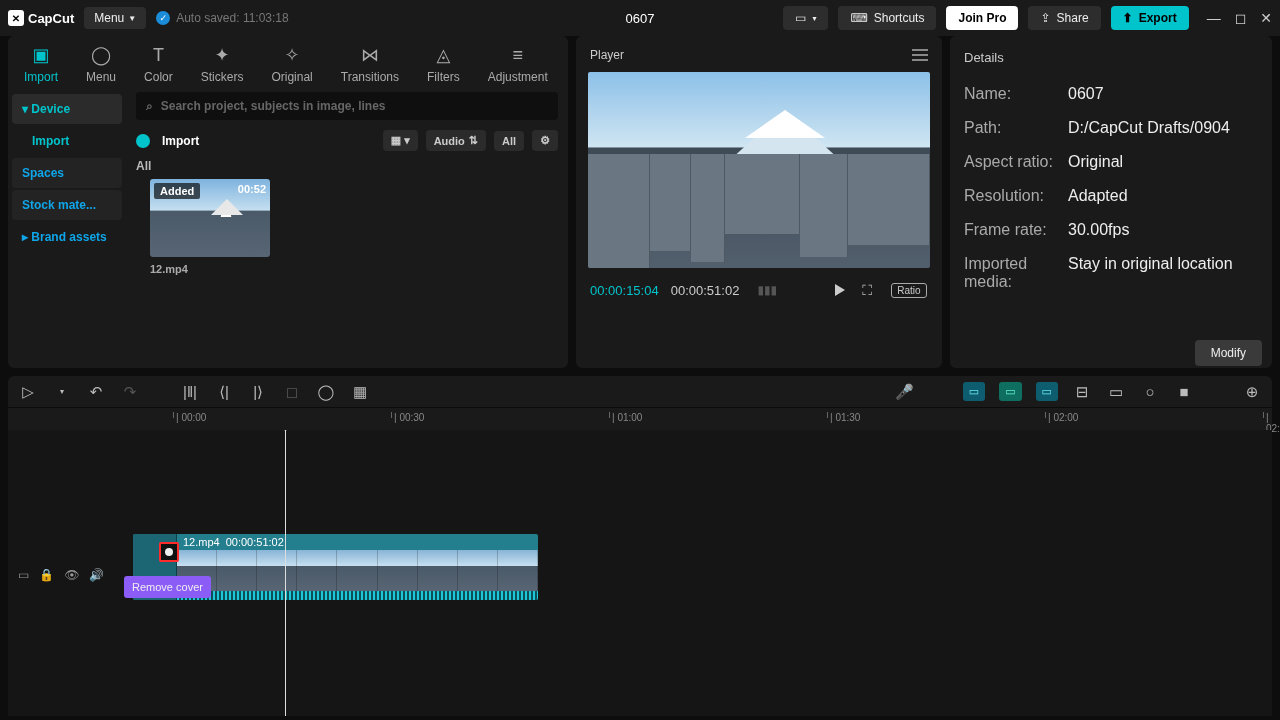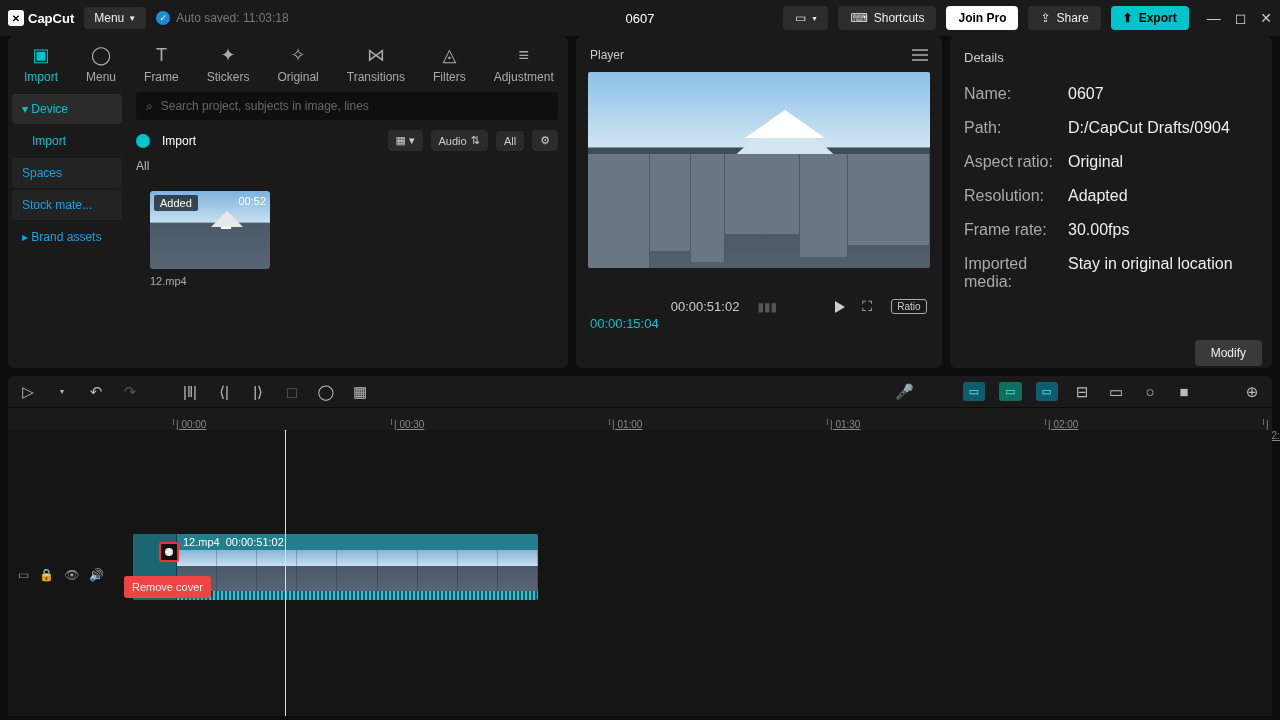--- a/index.html
+++ b/index.html
@@ -19,51 +19,51 @@
 .win-ctrl { display:flex; gap:14px; margin-left:8px; color:#ccc; }
 .win-ctrl span { cursor:pointer; font-size:14px; }
 
 .workspace { display:flex; gap:8px; padding:0 8px; height:332px; }
 .panel { background:#1a1a1a; border-radius:6px; overflow:hidden; }
 .media-panel { width:560px; display:flex; flex-direction:column; }
 .tabs-top { display:flex; gap:28px; padding:8px 16px 2px 16px; }
 .tab-top { display:flex; flex-direction:column; align-items:center; gap:4px; color:#aaa; cursor:pointer; font-size:12px; }
 .tab-top.active { color:#00c4cc; }
 .tab-ico { width:22px; height:22px; display:flex; align-items:center; justify-content:center; font-size:18px; }
-.media-body { flex:1; display:flex; }
+.media-body { flex:1; display:flex;font-weight:bold; }
 .sidebar { width:118px; padding:8px 4px; display:flex; flex-direction:column; gap:2px; }
 .side-item { padding:8px 10px; border-radius:4px; color:#0ea5e9; cursor:pointer; font-size:12px; white-space:nowrap; overflow:hidden; text-overflow:ellipsis; }
 .side-item.selected { background:#2b2b2b; color:#00c4cc; }
 .side-item.import-sel { color:#00c4cc; }
 .content { flex:1; padding:6px 10px; }
 .search { background:#0f0f0f; border-radius:4px; padding:7px 10px; color:#666; display:flex; align-items:center; gap:8px; margin-bottom:10px; }
 .content-head { display:flex; align-items:center; gap:12px; margin-bottom:8px; }
 .dot-teal { width:14px; height:14px; border-radius:50%; background:#00c4cc; display:inline-block; }
 .content-toolbar { margin-left:auto; display:flex; gap:8px; align-items:center; }
 .mini-btn { background:#2b2b2b; border-radius:4px; padding:4px 8px; font-size:11px; display:flex; align-items:center; gap:4px; cursor:pointer; }
-.thumb { width:120px; margin-top:18px;padding-left:14px; }
+.thumb { width:120px; margin-top:6px;padding-left:14px; }
 .thumb-img { width:120px; height:78px; background:linear-gradient(to bottom,#7eb3de 0%,#c5dff0 40%,#4a5a68 41%,#586574 100%); border-radius:3px; position:relative; overflow:hidden; }
 .thumb-mtn { position:absolute; top:14px; right:24px; width:40px; height:24px; background:radial-gradient(circle at 50% 110%,#fff 18%,transparent 19%); }
 .thumb-mtn::before { content:""; position:absolute; left:5px; top:6px; width:32px; height:16px; background:#e8e8e8; clip-path:polygon(50% 0,100% 100%,0 100%); }
 .badge-added { position:absolute; top:4px; left:4px; background:rgba(0,0,0,.65); color:#fff; padding:2px 6px; border-radius:2px; font-size:11px; }
 .badge-dur { position:absolute; top:4px; right:4px; color:#fff; font-size:11px; }
 .thumb-name { color:#aaa; font-size:11px; margin-top:6px; }
 
 .player-panel { flex:1; display:flex; flex-direction:column; }
 .player-head { display:flex; align-items:center; justify-content:space-between; padding:12px 14px 6px 14px; color:#ccc; }
 .hamburger { width:16px; height:12px; border-top:2px solid #888; border-bottom:2px solid #888; position:relative; }
 .hamburger::before { content:""; position:absolute; top:3px; left:0; right:0; height:2px; background:#888; }
 .player-view { margin:4px 12px; height:196px; background:linear-gradient(to bottom,#8cc0e8 0%,#cfe5f2 38%,#3e4a56 39%,#525f6c 100%); border-radius:2px; position:relative; overflow:hidden; }
 .mtn { position:absolute; top:20px; right:80px; width:130px; height:70px; }
 .mtn::before { content:""; position:absolute; left:10px; top:18px; width:110px; height:50px; background:#d4e5f0; clip-path:polygon(50% 0,100% 100%,0 100%); }
 .mtn::after { content:""; position:absolute; left:25px; top:18px; width:80px; height:28px; background:#fff; clip-path:polygon(50% 0,100% 100%,0 100%); }
 .bldgs { position:absolute; bottom:0; left:0; right:0; height:58%; display:flex; }
 .bldg { background:#6a7682; border-right:1px solid #4d5862; }
 .player-ctrl { display:flex; align-items:center; padding:10px 14px; gap:12px; }
-.timecode-cur { color:#00c4cc; font-size:13px;margin-top:34px; }
+.timecode-cur { color:#00c4cc; font-size:13px; }
 .timecode-tot { color:#ccc; font-size:13px; }
 .player-icons { margin-left:auto; display:flex; gap:14px; align-items:center; }
 .pico { width:20px; height:16px; display:flex; align-items:center; justify-content:center; color:#bbb; cursor:pointer; font-size:14px; }
 .ratio-box { border:1px solid #aaa; border-radius:3px; padding:1px 5px; font-size:10px; color:#ccc; }
 .play-tri { width:0; height:0; border-left:10px solid #ccc; border-top:6px solid transparent; border-bottom:6px solid transparent; margin-left:46px; cursor:pointer; }
 
 .details-panel { width:322px; display:flex; flex-direction:column; }
 .details-head { padding:14px 14px 6px 14px; color:#ccc; font-size:13px; }
 .details-body { padding:6px 14px; flex:1; }
 .detail-row { display:flex; padding:8px 0; font-size:16px; }
@@ -73,35 +73,35 @@
 
 .timeline-wrap { margin:8px 8px 0; background:#1a1a1a; border-radius:6px 6px 0 0; height:340px; display:flex; flex-direction:column; }
 .tl-toolbar { height:32px; display:flex; align-items:center; padding:0 10px; gap:14px; border-bottom:1px solid #0b0b0b; }
 .tl-ico { width:20px; height:20px; display:flex; align-items:center; justify-content:center; color:#bbb; cursor:pointer; font-size:15px; }
 .tl-sep { flex:1; }
 .tl-chip { padding:3px 6px; border-radius:3px; font-size:11px; cursor:pointer; }
 .chip-a { background:#0e5d6e; color:#64e3ef; }
 .chip-b { background:#0e6e5f; color:#64efcf; }
 .chip-c { background:#0e5d6e; color:#64e3ef; }
 .ruler { position:relative; height:22px; background:#1a1a1a; }
-.ruler-mark { position:absolute; top:11px; color:#888; font-size:10px;text-decoration:underline; }
+.ruler-mark { position:absolute; top:4px; color:#888; font-size:10px; }
 .ruler-mark::before { content:""; position:absolute; left:-3px; top:0; width:1px; height:6px; background:#666; }
 .tracks { position:relative; flex:1; background:#151515; overflow:hidden; }
 .playhead { position:absolute; top:0; bottom:0; width:1px; background:#ddd; z-index:10; }
 .playhead::before { content:""; position:absolute; top:-9px; left:-5px; width:11px; height:11px; background:#ddd; clip-path:polygon(0 0,100% 0,50% 100%); }
 .track-ctrls { position:absolute; left:10px; top:138px; display:flex; gap:10px; color:#999; }
 .clip { position:absolute; top:104px; left:125px; width:405px; height:66px; background:#237e8d; border-radius:2px; overflow:hidden; display:flex; flex-direction:column; }
 .clip-left { position:absolute; left:0; top:0; width:44px; height:100%; background:#1b6672; border-right:1px solid #0d3f49; display:flex; align-items:center; justify-content:center; }
 .cover-btn { position:absolute; left:25px; top:112px; width:20px; height:20px; border:2px solid #ff2a2a; background:#111; z-index:12; border-radius:2px; display:flex; align-items:center; justify-content:center; }
 .cover-btn::before { content:""; width:8px; height:8px; border-radius:50%; background:#eee; }
 .clip-head { position:absolute; left:50px; top:2px; color:#fff; font-size:11px; z-index:5; display:flex; gap:6px; }
 .clip-thumbs { position:absolute; left:44px; right:0; top:16px; bottom:9px; display:flex; }
 .clip-th { flex:1; background:linear-gradient(to bottom,#88b4d6 0%,#c5dff0 38%,#4a5a68 39%,#586574 100%); border-right:1px solid rgba(0,0,0,.2); }
 .clip-wave { position:absolute; left:44px; right:0; bottom:0; height:9px; background:repeating-linear-gradient(90deg,#1fc6d6 0 2px,#0a4f5a 2px 4px); }
-.tooltip { position:absolute; left:-8px; top:146px; background:#ef4444; color:#eee; padding:5px 8px; border-radius:3px; font-size:11px; z-index:15; }
+.tooltip { position:absolute; left:-8px; top:146px; background:#8b5cf6; color:#eee; padding:5px 8px; border-radius:3px; font-size:11px; z-index:15; }
 </style>
 </head>
 <body>
 
 <div class="titlebar">
   <div class="logo">
     <span class="logo-icon">✕</span>
     <span>CapCut</span>
   </div>
   <div class="menu-btn">
@@ -146,21 +146,21 @@
       <div class="tab-top active">
           <span class="tab-ico">▣</span>
           <span>Import</span>
         </div>
       <div class="tab-top">
           <span class="tab-ico">◯</span>
           <span>Menu</span>
         </div>
       <div class="tab-top">
           <span class="tab-ico">T</span>
-          <span>Frame</span>
+          <span>Color</span>
         </div>
       <div class="tab-top">
           <span class="tab-ico">✦</span>
           <span>Stickers</span>
         </div>
       <div class="tab-top">
           <span class="tab-ico">✧</span>
           <span>Original</span>
         </div>
       <div class="tab-top">

